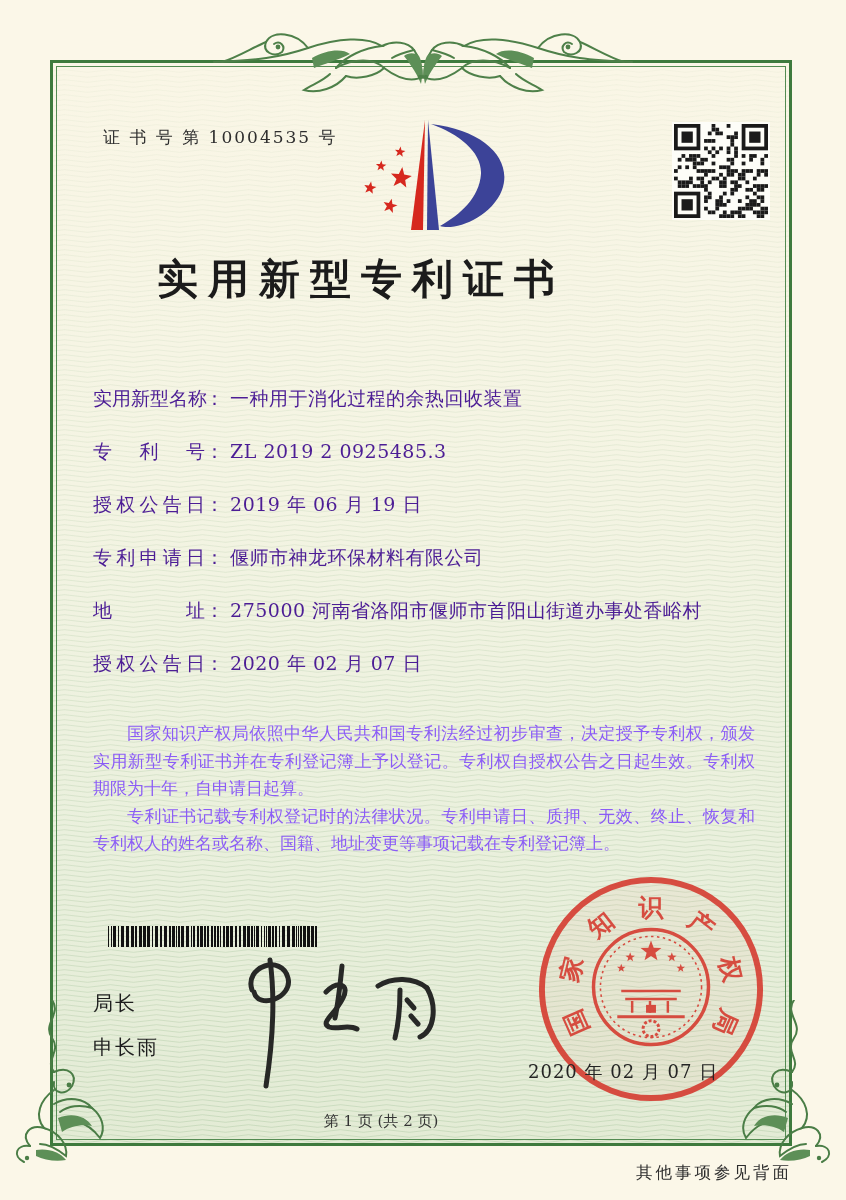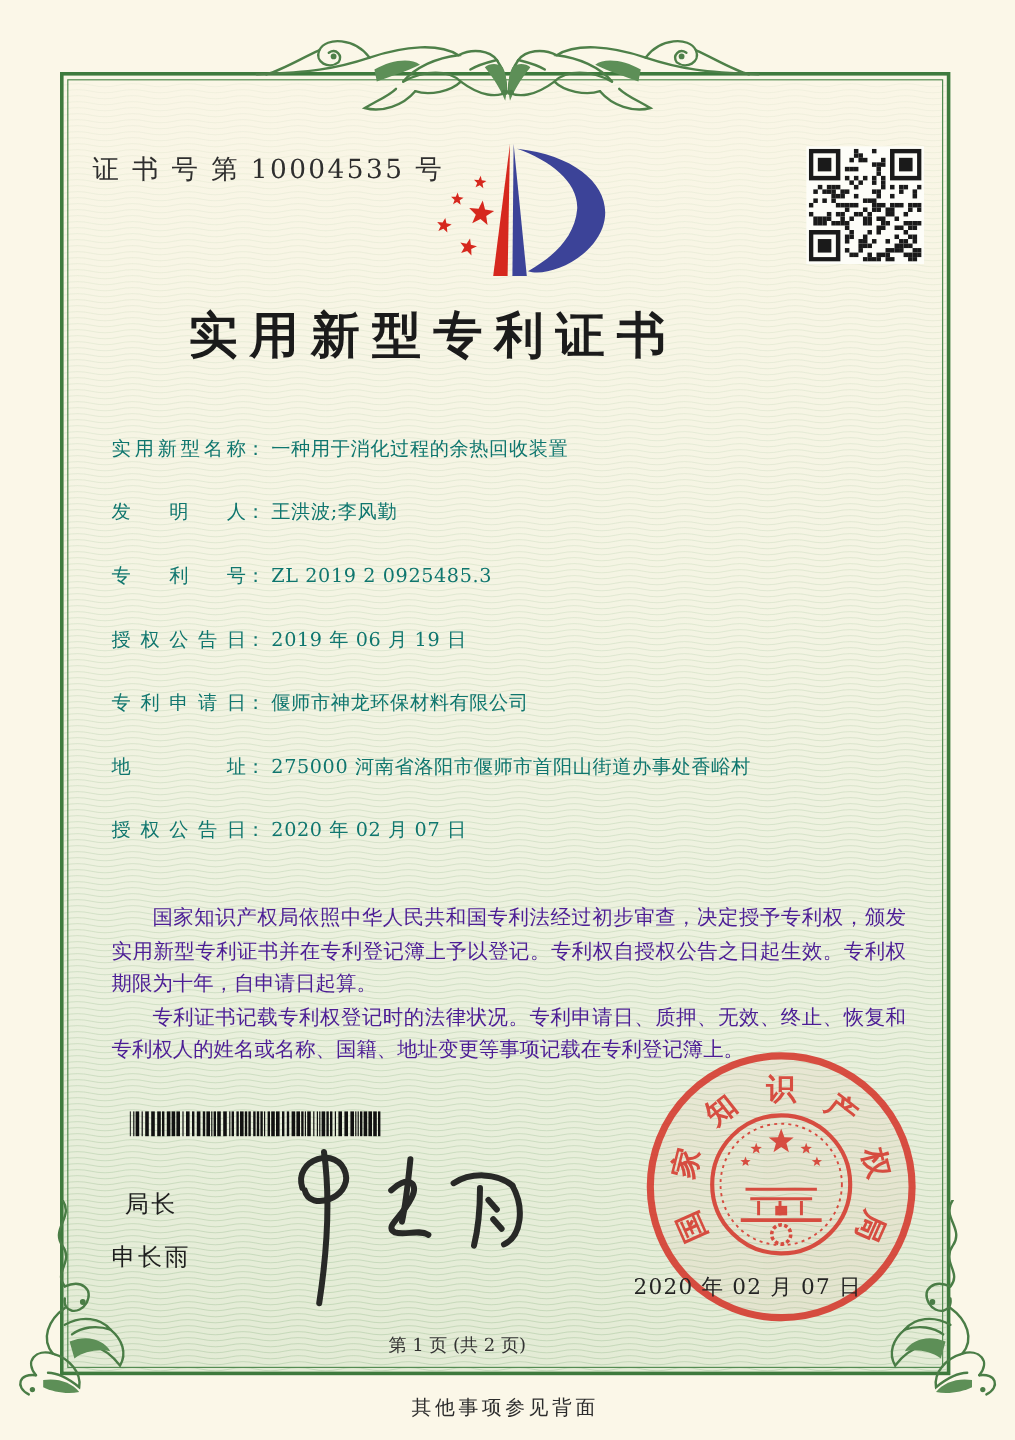--- a/index.html
+++ b/index.html
@@ -3,42 +3,42 @@
 <meta charset="utf-8">
 <style>
   html,body{margin:0;padding:0;}
   .page{position:relative;width:846px;height:1200px;background:#fbf7e8;
         font-family:"DejaVu Serif","Liberation Serif",serif;color:#222;overflow:hidden;}
   .frame{position:absolute;left:50px;top:60px;width:742px;height:1086px;
          border:3px solid #3e7a3d;box-sizing:border-box;
          background:linear-gradient(180deg,#faf6e6 0%,#f4f4e3 40%,#eaf0dd 72%,#e3ebd5 100%);}
   .frame-inner{position:absolute;left:3px;top:3px;right:3px;bottom:3px;border:1px solid #548c52;}
   .guilloche{position:absolute;left:0;top:0;}
-  .cert-no{position:absolute;left:77px;top:126px;font-size:22px;letter-spacing:2px;color:#2e2e2e;}
+  .cert-no{position:absolute;left:103px;top:126px;font-size:17px;letter-spacing:2px;color:#2e2e2e;}
   .logo{position:absolute;left:343px;top:112px;}
   .qr{position:absolute;left:672px;top:122px;width:94px;height:94px;background:#fdfdf8;padding:2px;}
   .title{position:absolute;left:50px;top:252px;width:622px;text-align:center;
          font-size:41px;font-weight:700;letter-spacing:10px;color:#1b1b1b;}
-  .fields{position:absolute;left:93px;top:364px;width:690px;font-size:16px;color:#0f766e;}
+  .fields{position:absolute;left:93px;top:386px;width:690px;font-size:19px;color:#4c1d95;}
   .frow{position:relative;height:26px;margin-bottom:27px;white-space:nowrap;}
   .flabel{display:inline-block;width:112px;text-align:justify;text-align-last:justify;vertical-align:top;}
   .fvalue{letter-spacing:0.5px;}
   .grant2{position:absolute;left:362px;top:0;}
-  .paras{position:absolute;left:93px;top:752px;width:662px;font-size:17px;line-height:27.5px;
-         text-align:justify;color:#4c1d95;}
+  .paras{position:absolute;left:93px;top:720px;width:662px;font-size:17px;line-height:27.5px;
+         text-align:justify;color:#8b5cf6;}
   .paras p{margin:0;text-indent:2em;}
   .barcode{position:absolute;left:108px;top:926px;}
   .signer{position:absolute;left:93px;top:990px;font-size:20px;color:#1e1e1e;
           font-family:"DejaVu Sans","Liberation Sans",sans-serif;}
-  .signer div{margin-bottom:17px;letter-spacing:2px;text-align:center;}
+  .signer div{margin-bottom:17px;letter-spacing:2px;}
   .signature{position:absolute;left:230px;top:938px;}
   .seal{position:absolute;left:534px;top:872px;opacity:.88;}
   .seal-date{position:absolute;left:528px;top:1060px;font-size:18px;letter-spacing:1px;color:#242424;}
   .page-num{position:absolute;left:50px;top:1112px;width:662px;text-align:center;font-size:15px;color:#333;}
-  .back-note{position:absolute;left:50px;top:1162px;width:742px;text-align:center;
+  .back-note{position:absolute;left:50px;top:1162px;width:742px;text-align:right;
              font-size:16.5px;letter-spacing:3px;color:#2c2c2c;}
   .ornament{position:absolute;}
 </style>
 </head>
 <body>
 
 <div class="page">
 
   <div class="frame">
     <svg class="guilloche" width="736" height="1080" id="waves">
@@ -515,24 +515,20 @@
     </svg>
 
   <div class="title">实用新型专利证书</div>
 
   <div class="fields">
     <div class="frow">
       <span class="flabel">实用新型名称</span><span>：</span>
       <span class="fvalue">一种用于消化过程的余热回收装置</span>
     </div>
     <div class="frow">
-      <span class="flabel">发明人</span><span>：</span>
-      <span class="fvalue">王洪波;李风勤</span>
-    </div>
-    <div class="frow">
       <span class="flabel">专利号</span><span>：</span>
       <span class="fvalue">ZL 2019 2 0925485.3</span>
     </div>
     <div class="frow">
       <span class="flabel">授权公告日</span><span>：</span>
       <span class="fvalue">2019 年 06 月 19 日</span>
     </div>
     <div class="frow">
       <span class="flabel">专利申请日</span><span>：</span>
       <span class="fvalue">偃师市神龙环保材料有限公司</span>

